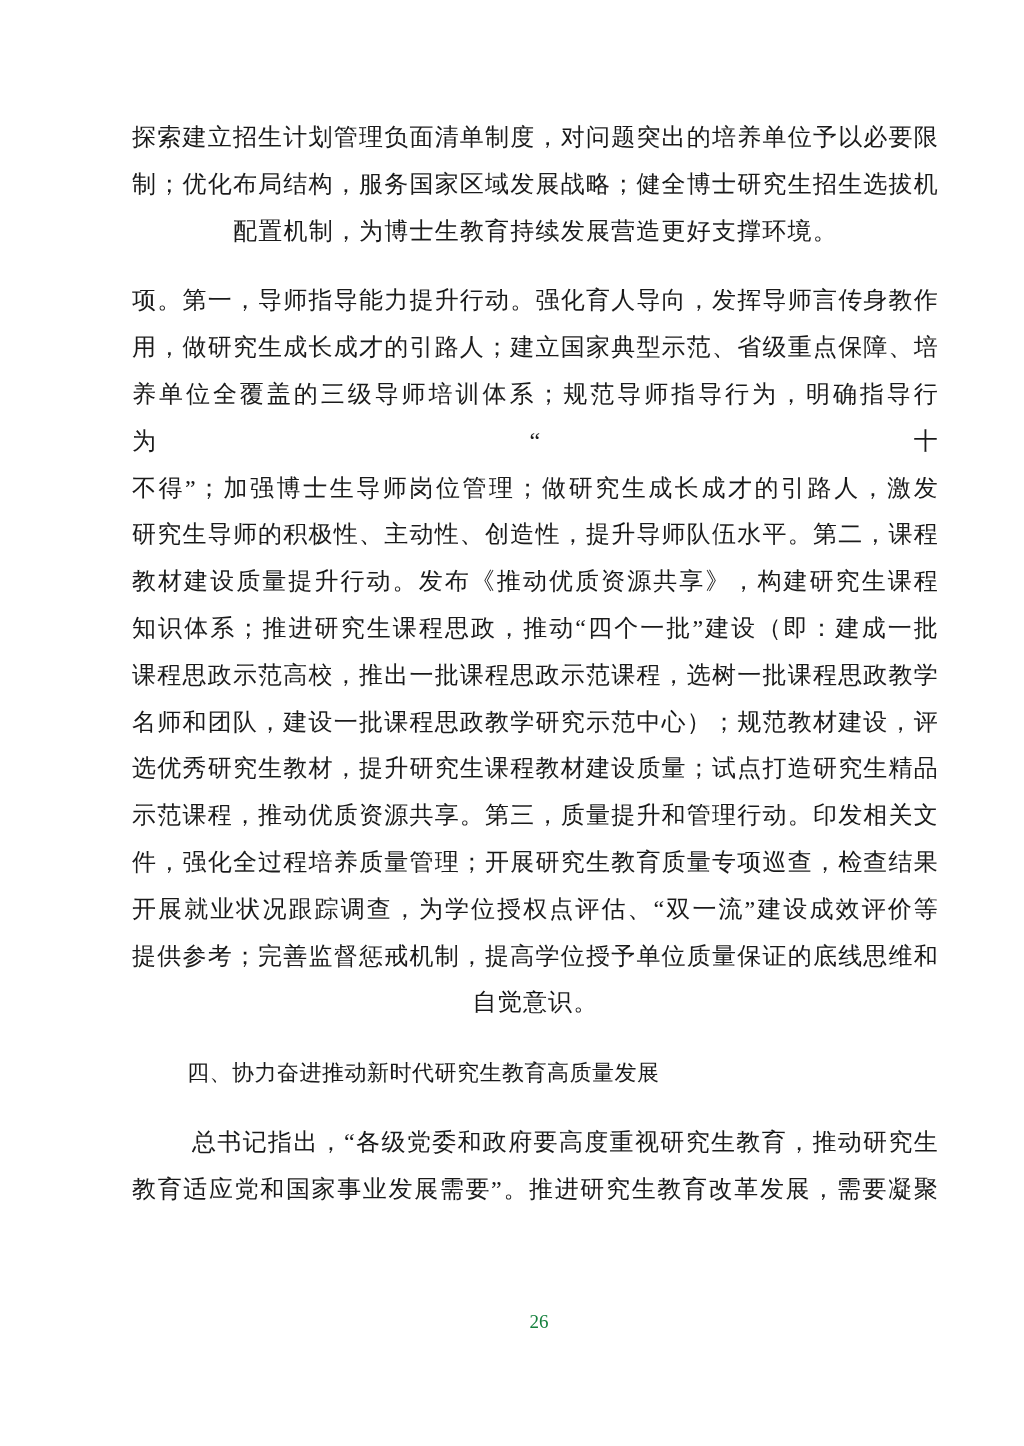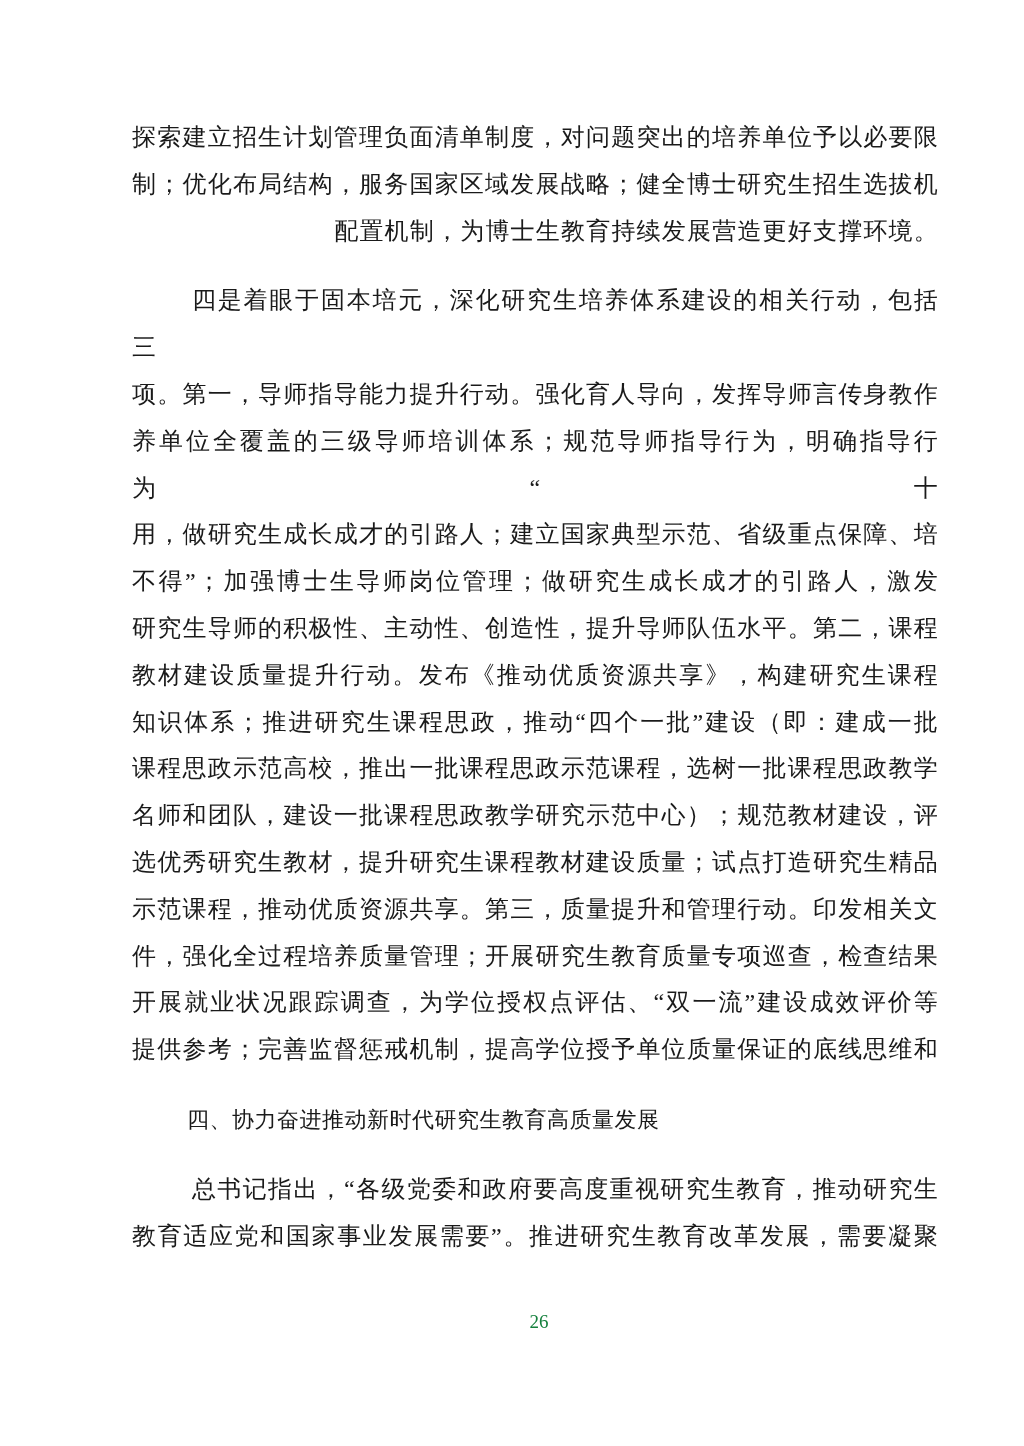--- a/index.html
+++ b/index.html
@@ -23,21 +23,21 @@
     left: 105px;
     width: 807px;
   }
   .para {
     font-size: 24px;
     line-height: 46.8px;
     letter-spacing: 1.2px;
     margin: 0 0 23px 0;
   }
   .line {
-    text-align: right;
+    text-align: center;
     white-space: nowrap;
   }
   .line.fill {
     white-space: normal;
     text-align: justify;
     text-align-last: justify;
   }
   .line.indent {
     text-indent: 60px;
   }
@@ -66,35 +66,35 @@
 <body>
 
 <div class="page">
   <main class="doc-content" id="doc-content">
       <div class="para">
         <div class="line fill">探索建立招生计划管理负面清单制度，对问题突出的培养单位予以必要限</div>
         <div class="line fill">制；优化布局结构，服务国家区域发展战略；健全博士研究生招生选拔机</div>
         <div class="line">配置机制，为博士生教育持续发展营造更好支撑环境。</div>
       </div>
       <div class="para">
-        <div class="line fill indent">四是着眼于固本培元，深化研究生培养体系建设的相关行动，包括三</div>
         <div class="line fill">项。第一，导师指导能力提升行动。强化育人导向，发挥导师言传身教作</div>
+        <div class="line fill">用，做研究生成长成才的引路人；建立国家典型示范、省级重点保障、培</div>
         <div class="line fill">养单位全覆盖的三级导师培训体系；规范导师指导行为，明确指导行为“十</div>
-        <div class="line fill">用，做研究生成长成才的引路人；建立国家典型示范、省级重点保障、培</div>
         <div class="line fill">不得”；加强博士生导师岗位管理；做研究生成长成才的引路人，激发</div>
         <div class="line fill">研究生导师的积极性、主动性、创造性，提升导师队伍水平。第二，课程</div>
         <div class="line fill">教材建设质量提升行动。发布《推动优质资源共享》，构建研究生课程</div>
         <div class="line fill">知识体系；推进研究生课程思政，推动“四个一批”建设（即：建成一批</div>
         <div class="line fill">课程思政示范高校，推出一批课程思政示范课程，选树一批课程思政教学</div>
         <div class="line fill">名师和团队，建设一批课程思政教学研究示范中心）；规范教材建设，评</div>
         <div class="line fill">选优秀研究生教材，提升研究生课程教材建设质量；试点打造研究生精品</div>
         <div class="line fill">示范课程，推动优质资源共享。第三，质量提升和管理行动。印发相关文</div>
         <div class="line fill">件，强化全过程培养质量管理；开展研究生教育质量专项巡查，检查结果</div>
         <div class="line fill">开展就业状况跟踪调查，为学位授权点评估、“双一流”建设成效评价等</div>
         <div class="line fill">提供参考；完善监督惩戒机制，提高学位授予单位质量保证的底线思维和</div>
+        <div class="line">自觉意识。</div>
       </div>
       <div class="heading">四、协力奋进推动新时代研究生教育高质量发展</div>
       <div class="para">
         <div class="line fill indent">总书记指出，“各级党委和政府要高度重视研究生教育，推动研究生</div>
         <div class="line fill">教育适应党和国家事业发展需要”。推进研究生教育改革发展，需要凝聚</div>
       </div>
     </main>
   <footer class="page-footer">
     <span class="page-number">26</span>
   </footer>

